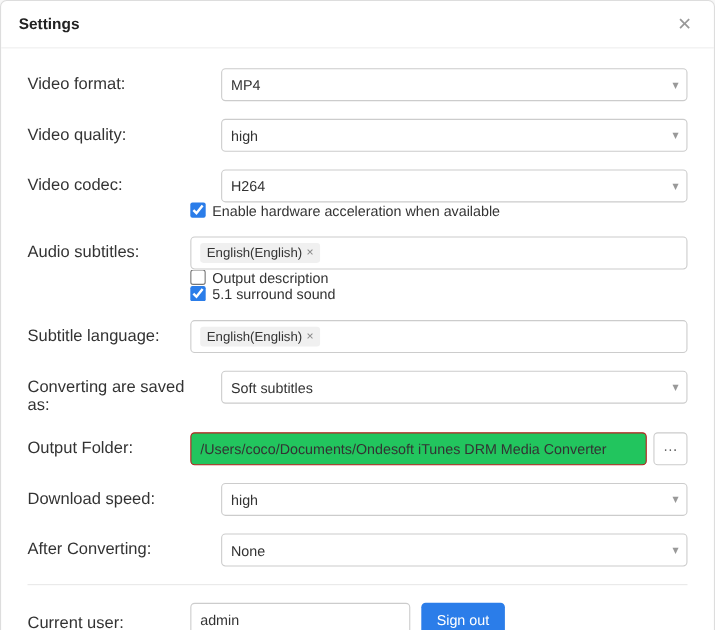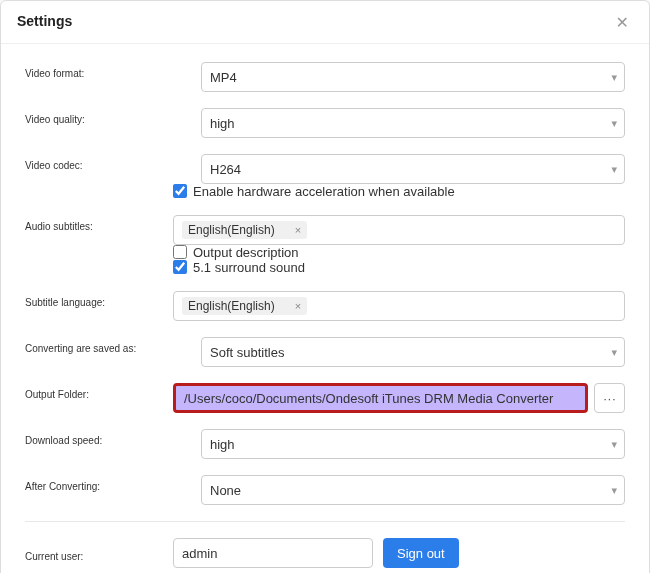--- a/index.html
+++ b/index.html
@@ -42,21 +42,21 @@
       padding: 10px 24px 20px 24px;
     }
     .form-row {
       display: flex;
       align-items: flex-start;
       padding: 8px 0;
     }
     .form-label {
       width: 148px;
       min-width: 148px;
-      font-size: 10px;
+      font-size: 15px;
       color: #333;
       font-weight: 500;
       padding-top: 6px;
     }
     .form-control-area {
       flex: 1;
     }
     .select-wrapper {
       position: relative;
       width: 100%;
@@ -112,42 +112,42 @@
       gap: 4px;
       background: #fff;
     }
     .tag {
       display: inline-flex;
       align-items: center;
       background: #f0f0f0;
       border-radius: 3px;
       padding: 2px 6px;
       font-size: 12px;
-      gap: 20px;
+      gap: 4px;
     }
     .tag-close {
       cursor: pointer;
       color: #888;
       font-size: 11px;
       line-height: 1;
     }
     .output-folder-row {
       display: flex;
       align-items: center;
       gap: 6px;
     }
     .output-folder-input {
       flex: 1;
       height: 30px;
-      border: 3px solid #b91c1c;
+      border: 1px solid #b91c1c;
       border-radius: 4px;
       padding: 0 8px;
       font-size: 13px;
       color: #333;
-      background: #c4b5fd;
+      background: #22c55e;
       outline: none;
     }
     .dots-btn {
       height: 30px;
       padding: 0 8px;
       border: 1px solid #ccc;
       border-radius: 4px;
       background: #fff;
       cursor: pointer;
       font-size: 13px;

